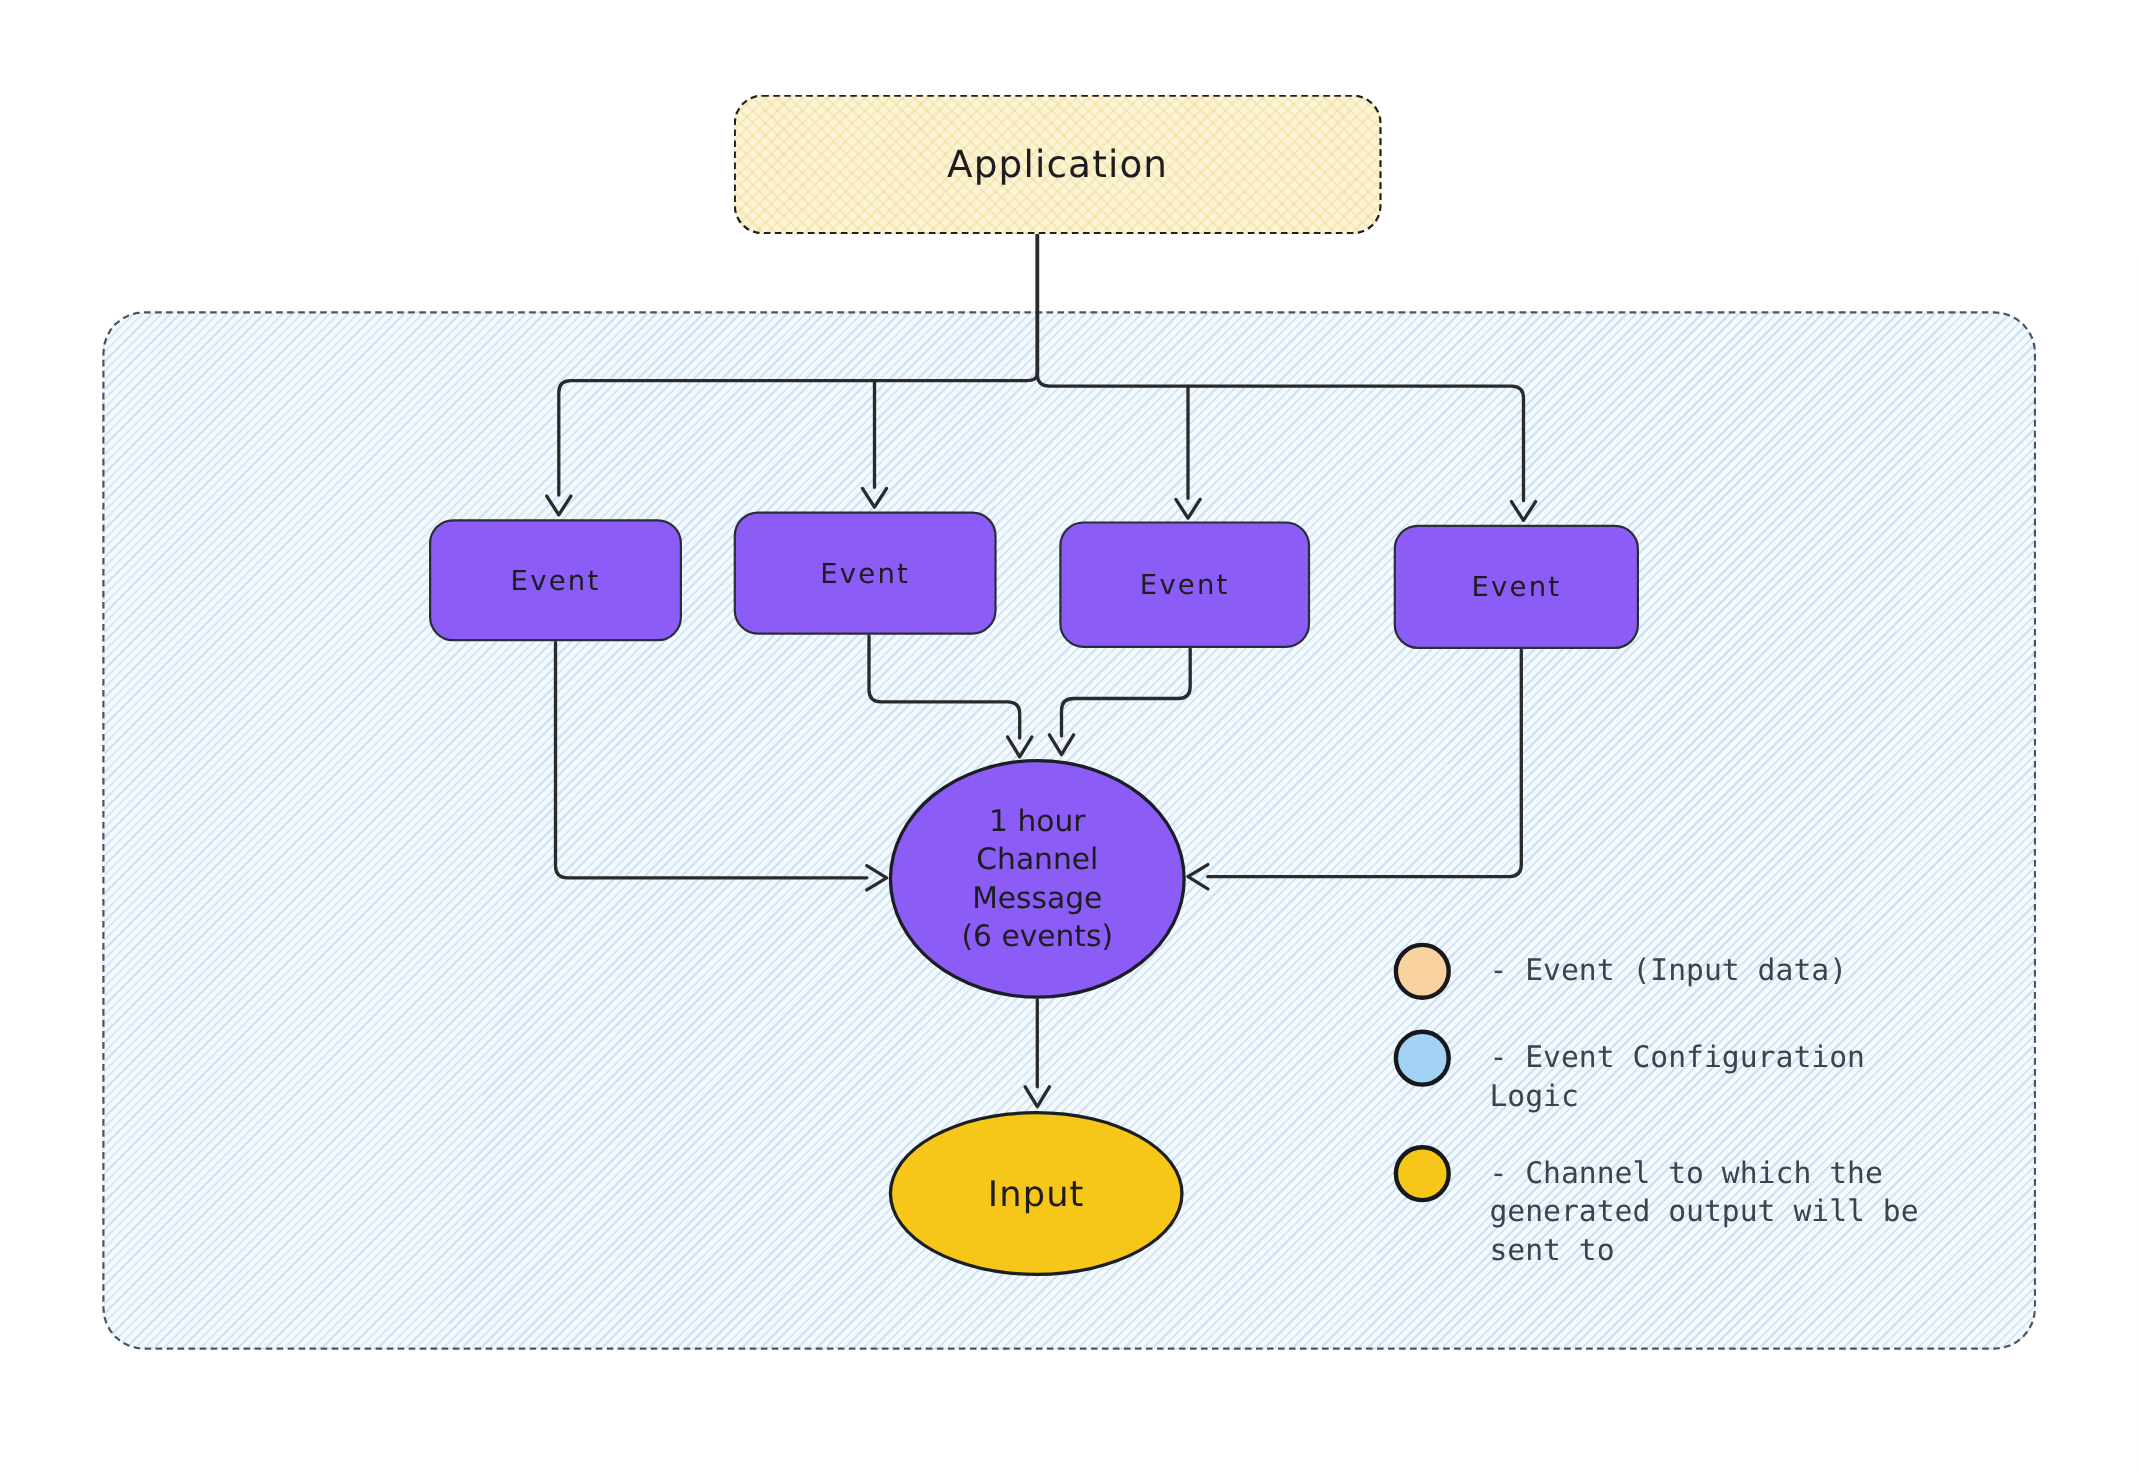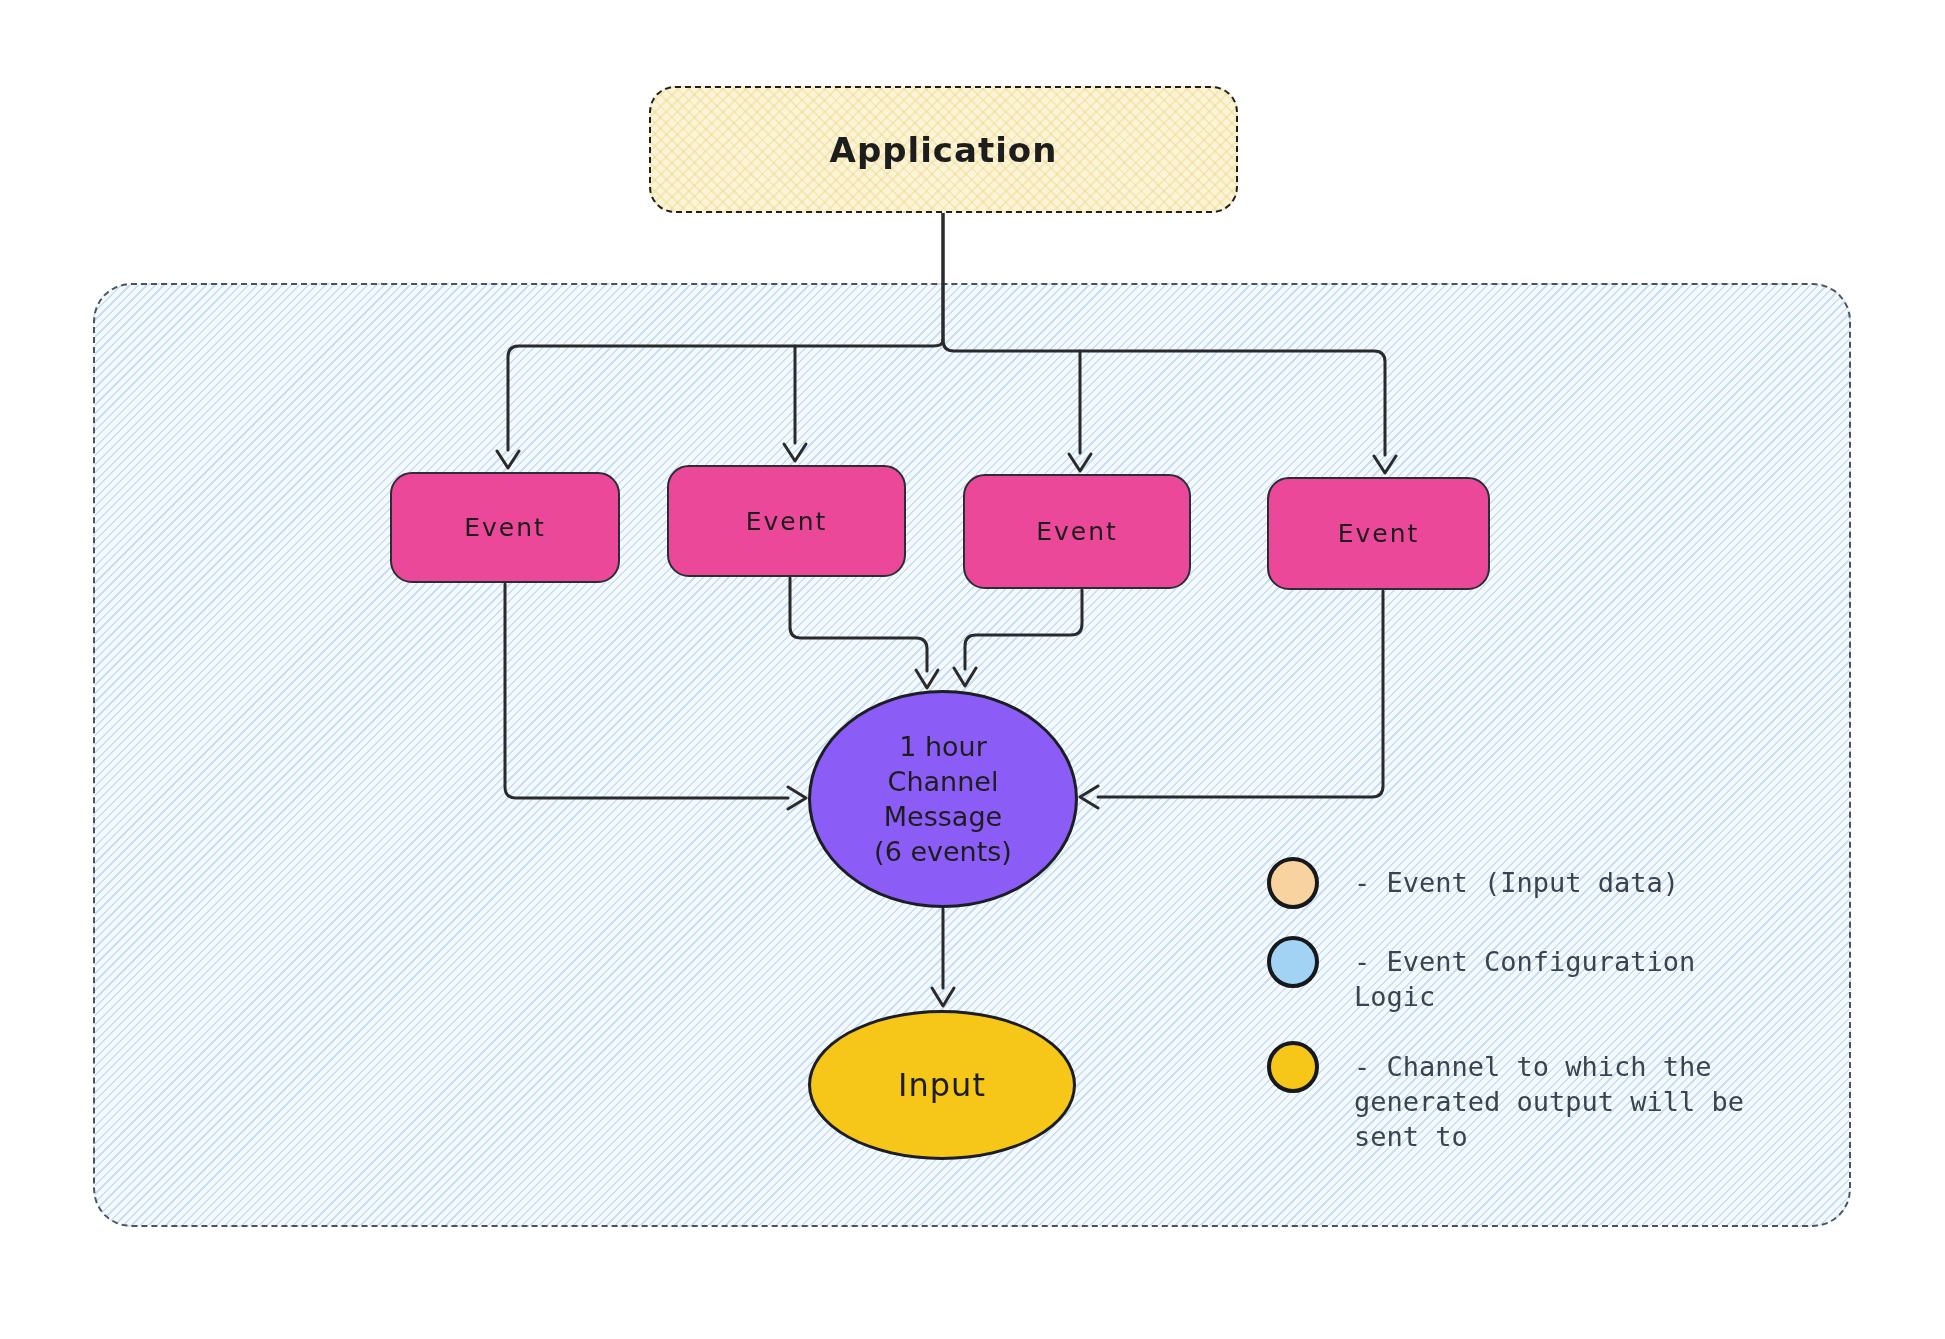--- a/index.html
+++ b/index.html
@@ -22,31 +22,31 @@
     z-index:1;
   }
   
   svg.edges{position:absolute;left:0;top:0;z-index:2;pointer-events:none;}
   svg.edges path{fill:none;stroke:#2a2a2a;stroke-width:3;stroke-linecap:round;stroke-linejoin:round;}
   svg.edges path.trunk{stroke-width:3.5;}
 
   .node{position:absolute;display:flex;align-items:center;justify-content:center;
         text-align:center;color:#1d1d1d;z-index:3;box-sizing:border-box;}
   .app-node{
-    left:649px;top:86px;width:589px;height:127px;
+    left:667px;top:86px;width:589px;height:127px;
     border:2.5px dashed #1f1f1f;border-radius:26px;
     background:
       repeating-linear-gradient(45deg, rgba(235,205,110,0.30) 0 2px, rgba(0,0,0,0) 2px 8px),
       repeating-linear-gradient(-45deg, rgba(235,205,110,0.30) 0 2px, rgba(0,0,0,0) 2px 8px),
       #fcf4d7;
-    font-size:34px;font-weight:700;letter-spacing:1px;
+    font-size:34px;font-weight:400;letter-spacing:1px;
   }
   .event-node{
     border:2.5px solid #2a2e34;border-radius:22px;
-    background:#ec4899;
+    background:#8b5cf6;
     font-size:25px;font-weight:500;letter-spacing:2px;
   }
   .event-1{left:390px;top:472px;width:230px;height:111px;}
   .event-2{left:667px;top:465px;width:239px;height:112px;}
   .event-3{left:963px;top:474px;width:228px;height:115px;}
   .event-4{left:1267px;top:477px;width:223px;height:113px;}
   .ellipse-node{border:3.5px solid #1b1e22;border-radius:50%;flex-direction:column;}
   .digest-node{
     left:808px;top:690px;width:270px;height:218px;
     background:#8b5cf6;font-size:27px;line-height:35px;font-weight:500;

